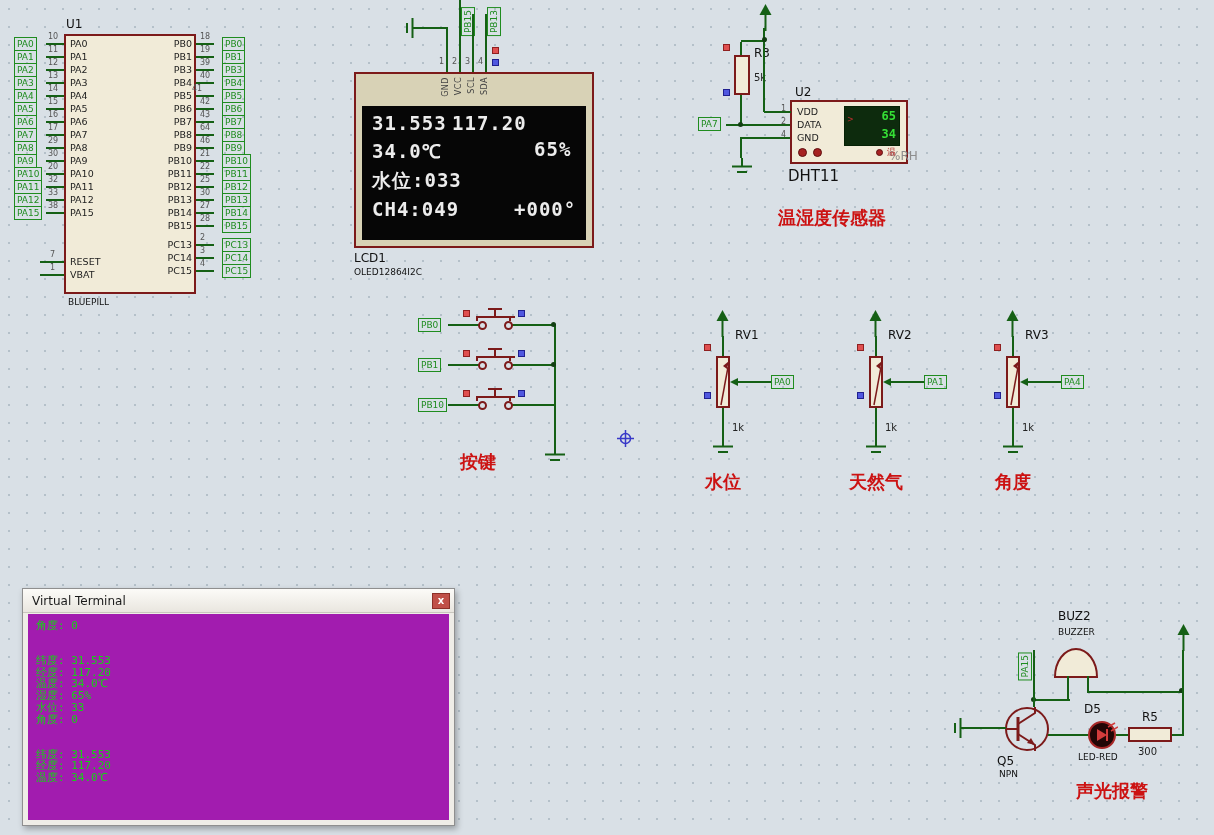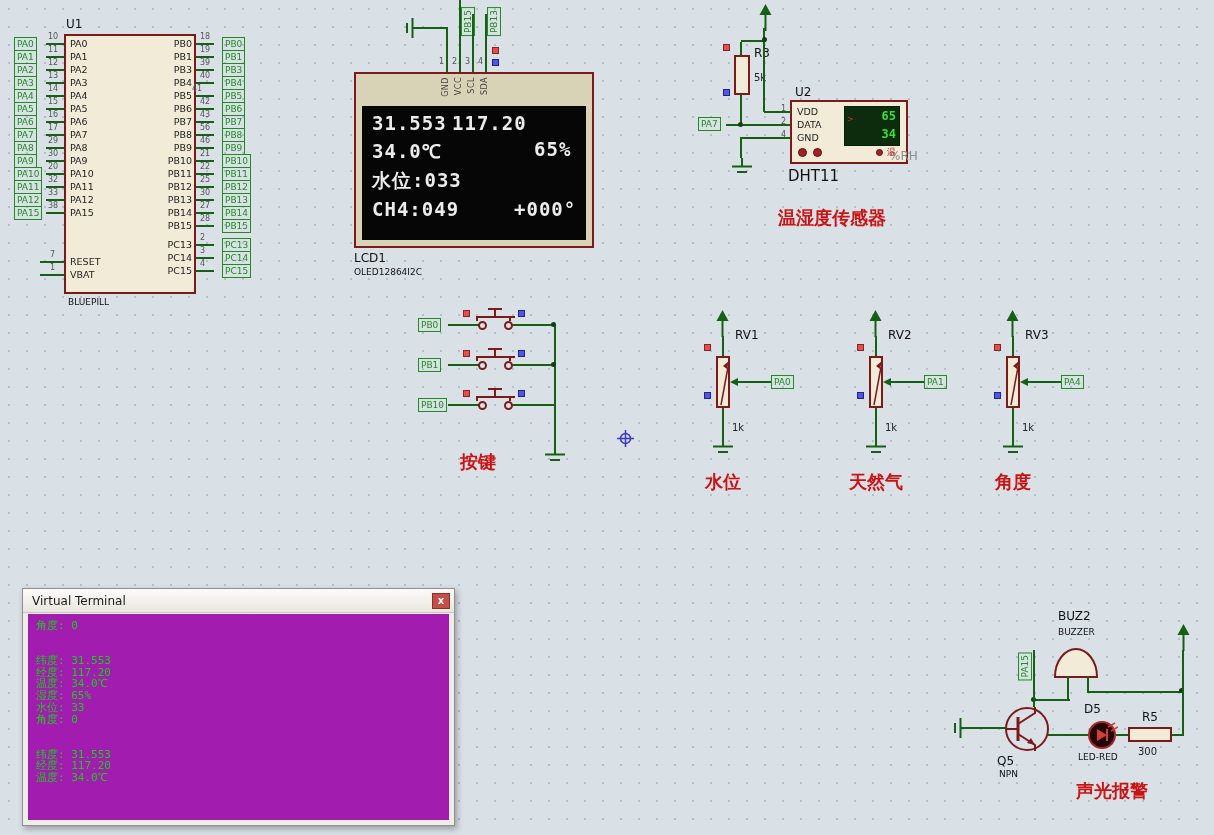--- a/index.html
+++ b/index.html
@@ -227,21 +227,21 @@
     <div class="pinlabel r" style="left: 120px; top: 103px; width: 72px;">PB6</div>
     <div class="wire h" style="left: 196px; top: 108px; width: 18px;"></div>
     <div class="pinnum" style="left: 200px; top: 97px;">42</div>
     <div class="netbox" style="left: 222px; top: 102px;">PB6</div>
     <div class="pinlabel r" style="left: 120px; top: 116px; width: 72px;">PB7</div>
     <div class="wire h" style="left: 196px; top: 121px; width: 18px;"></div>
     <div class="pinnum" style="left: 200px; top: 110px;">43</div>
     <div class="netbox" style="left: 222px; top: 115px;">PB7</div>
     <div class="pinlabel r" style="left: 120px; top: 129px; width: 72px;">PB8</div>
     <div class="wire h" style="left: 196px; top: 134px; width: 18px;"></div>
-    <div class="pinnum" style="left: 200px; top: 123px;">56</div>
+    <div class="pinnum" style="left: 200px; top: 123px;">64</div>
     <div class="netbox" style="left: 222px; top: 128px;">PB8</div>
     <div class="pinlabel r" style="left: 120px; top: 142px; width: 72px;">PB9</div>
     <div class="wire h" style="left: 196px; top: 147px; width: 18px;"></div>
     <div class="pinnum" style="left: 200px; top: 136px;">46</div>
     <div class="netbox" style="left: 222px; top: 141px;">PB9</div>
     <div class="pinlabel r" style="left: 120px; top: 155px; width: 72px;">PB10</div>
     <div class="wire h" style="left: 196px; top: 160px; width: 18px;"></div>
     <div class="pinnum" style="left: 200px; top: 149px;">21</div>
     <div class="netbox" style="left: 222px; top: 154px;">PB10</div>
     <div class="pinlabel r" style="left: 120px; top: 168px; width: 72px;">PB11</div>

